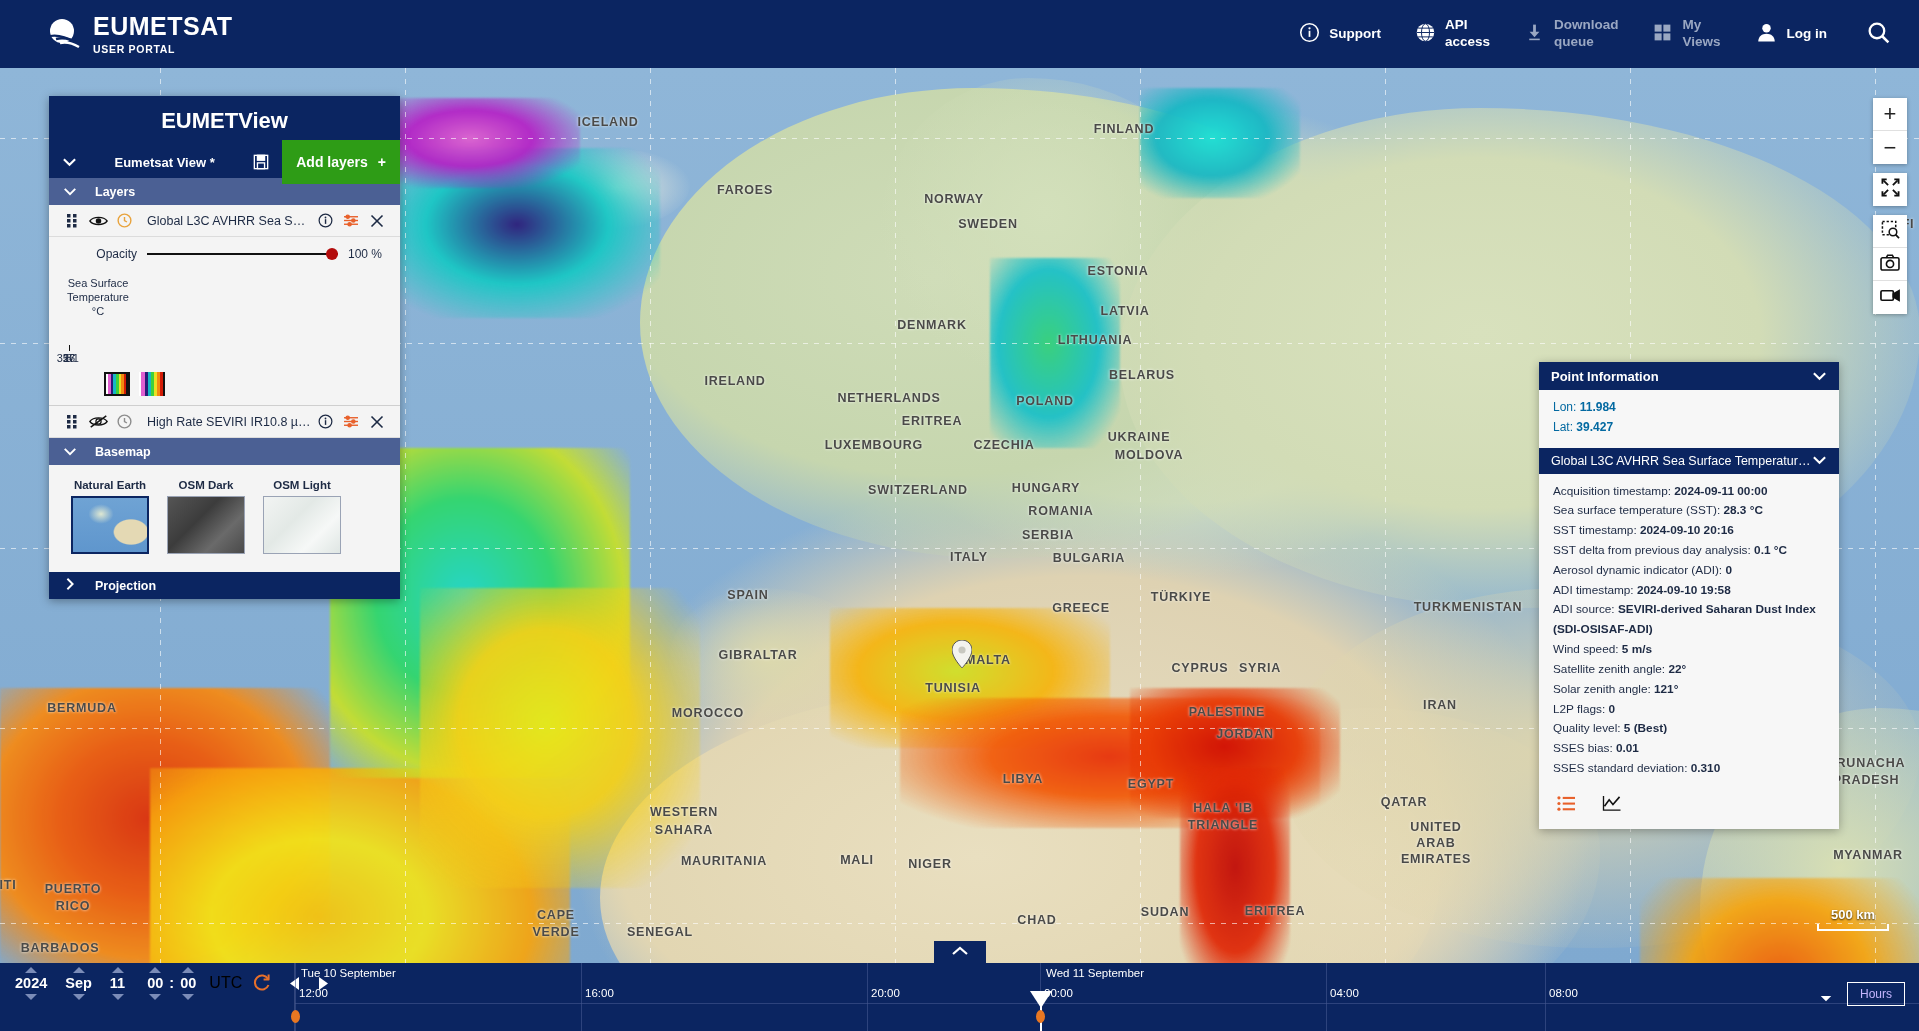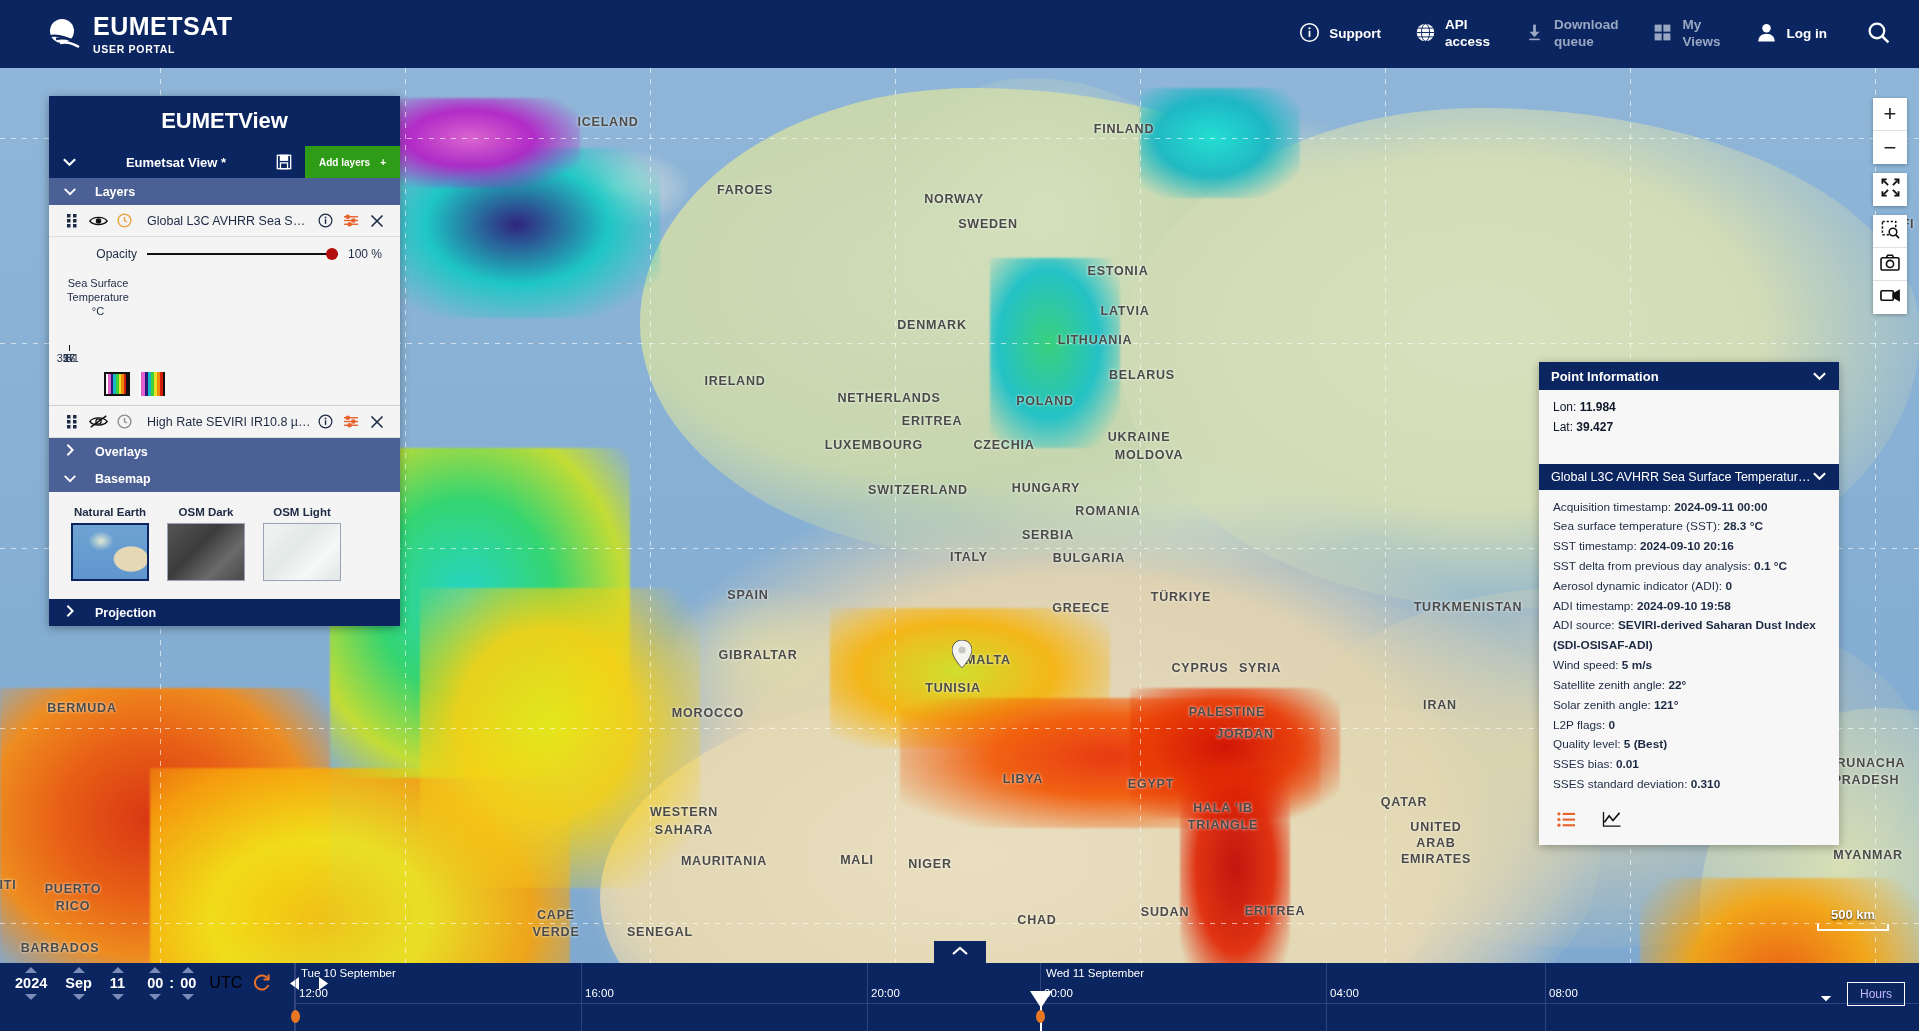--- a/index.html
+++ b/index.html
@@ -74,22 +74,22 @@
     display: flex; align-items: center; justify-content: center;
   }
   .panel-head span { font-size: 22px; font-weight: bold; }
   .viewbar {
     background: #0b2561; height: 32px; display: flex; align-items: center; color: #fff;
   }
   .chev { width: 40px; text-align: center; cursor: pointer; font-size: 13px; }
   .viewbar-title { flex: 1; text-align: center; font-size: 13px; font-weight: bold; }
   .save-btn { width: 42px; display: flex; align-items: center; justify-content: center; cursor: pointer; }
   .addlayers {
-    background: #2e9c16; color: #fff; height: 32px; display: flex; align-items: center;
-    gap: 10px; padding: 2px 14px; font-size: 10px; font-weight: bold; cursor: pointer;
+    background: #2e9c16; color: #fff; height: 44px; display: flex; align-items: center;
+    gap: 10px; padding: 2px 14px; font-size: 14px; font-weight: bold; cursor: pointer;
   }
   .sect-bar {
     background: #4b6094; color: #fff; height: 27px; display: flex; align-items: center;
     font-size: 12.5px; font-weight: bold; cursor: pointer;
   }
   .sect-bar .chev { width: 42px; }
   .sect-bar .lbl { margin-left: 4px; }
   .sect-bar.navy { background: #0b2561; }
 
   .layer-row {
@@ -154,21 +154,21 @@
   
   #pinfo {
     position: absolute; top: 362px; right: 80px; width: 300px; z-index: 40;
     background: #f7f7f7; box-shadow: 0 2px 9px rgba(0,0,0,.3); font-size: 12px;
   }
   .pi-head {
     background: #0b2561; color: #fff; height: 28px; display: flex; align-items: center;
     padding: 0 12px; font-size: 13px; font-weight: bold;
   }
   .pi-head .sp { margin-left: auto; cursor: pointer; }
-  .pi-coords { padding: 8px 14px 26px 14px; color: #0f172a; line-height: 1.65; }
+  .pi-coords { padding: 8px 14px 10px 14px; color: #0369a1; line-height: 1.65; }
   .pi-coords b { font-weight: bold; }
   .pi-sub {
     background: #0b2561; color: #fff; height: 26px; display: flex; align-items: center;
     padding: 0 12px; font-size: 12.5px; cursor: pointer;
   }
   .pi-sub .t { flex: 1; white-space: nowrap; overflow: hidden; text-overflow: ellipsis; }
   .pi-body { padding: 8px 14px 6px 14px; color: #1d2a44; line-height: 1.68; font-size: 11.8px; }
   .pi-body .row { }
   .pi-body b { font-weight: bold; }
   .pi-actions { display: flex; gap: 26px; padding: 10px 14px 14px 18px; }
@@ -387,21 +387,21 @@
       <div class="mlabel" style="left: 735px; top: 313px;">IRELAND</div>
       <div class="mlabel" style="left: 889px; top: 330px;">NETHERLANDS</div>
       <div class="mlabel" style="left: 1045px; top: 333px;">POLAND</div>
       <div class="mlabel" style="left: 932px; top: 353px;">ERITREA</div>
       <div class="mlabel" style="left: 874px; top: 377px;">LUXEMBOURG</div>
       <div class="mlabel" style="left: 1004px; top: 377px;">CZECHIA</div>
       <div class="mlabel" style="left: 1139px; top: 369px;">UKRAINE</div>
       <div class="mlabel" style="left: 1149px; top: 387px;">MOLDOVA</div>
       <div class="mlabel" style="left: 918px; top: 422px;">SWITZERLAND</div>
       <div class="mlabel" style="left: 1046px; top: 420px;">HUNGARY</div>
-      <div class="mlabel" style="left: 1108px; top: 443px;">ROMANIA</div>
+      <div class="mlabel" style="left: 1061px; top: 443px;">ROMANIA</div>
       <div class="mlabel" style="left: 1048px; top: 467px;">SERBIA</div>
       <div class="mlabel" style="left: 969px; top: 489px;">ITALY</div>
       <div class="mlabel" style="left: 1089px; top: 490px;">BULGARIA</div>
       <div class="mlabel" style="left: 748px; top: 527px;">SPAIN</div>
       <div class="mlabel" style="left: 1081px; top: 540px;">GREECE</div>
       <div class="mlabel" style="left: 1181px; top: 529px;">TÜRKIYE</div>
       <div class="mlabel" style="left: 1468px; top: 539px;">TURKMENISTAN</div>
       <div class="mlabel" style="left: 758px; top: 587px;">GIBRALTAR</div>
       <div class="mlabel" style="left: 988px; top: 592px;">MALTA</div>
       <div class="mlabel" style="left: 1200px; top: 600px;">CYPRUS</div>
@@ -626,28 +626,20 @@
         </svg>
     </div>
     <div class="ic">
       <svg width="14" height="14" viewBox="0 0 14 14" stroke="#1d2a44" stroke-width="1.6">
           <line x1="1.5" y1="1.5" x2="12.5" y2="12.5"></line>
           <line x1="12.5" y1="1.5" x2="1.5" y2="12.5"></line>
         </svg>
     </div>
   </div>
 
-  <div class="sect-bar">
-    <div class="chev">
-      <svg width="10" height="14" viewBox="0 0 10 16">
-          <path d="M2 2 L8 8 L2 14" stroke="#fff" stroke-width="2.2" fill="none"></path>
-        </svg>
-    </div>
-    <div class="lbl">Overlays</div>
-  </div>
 
   <div class="sect-bar">
     <div class="chev">
       <svg width="14" height="9" viewBox="0 0 16 10">
           <path d="M2 2 L8 8 L14 2" stroke="#fff" stroke-width="2.2" fill="none"></path>
         </svg>
     </div>
     <div class="lbl">Basemap</div>
   </div>
 

